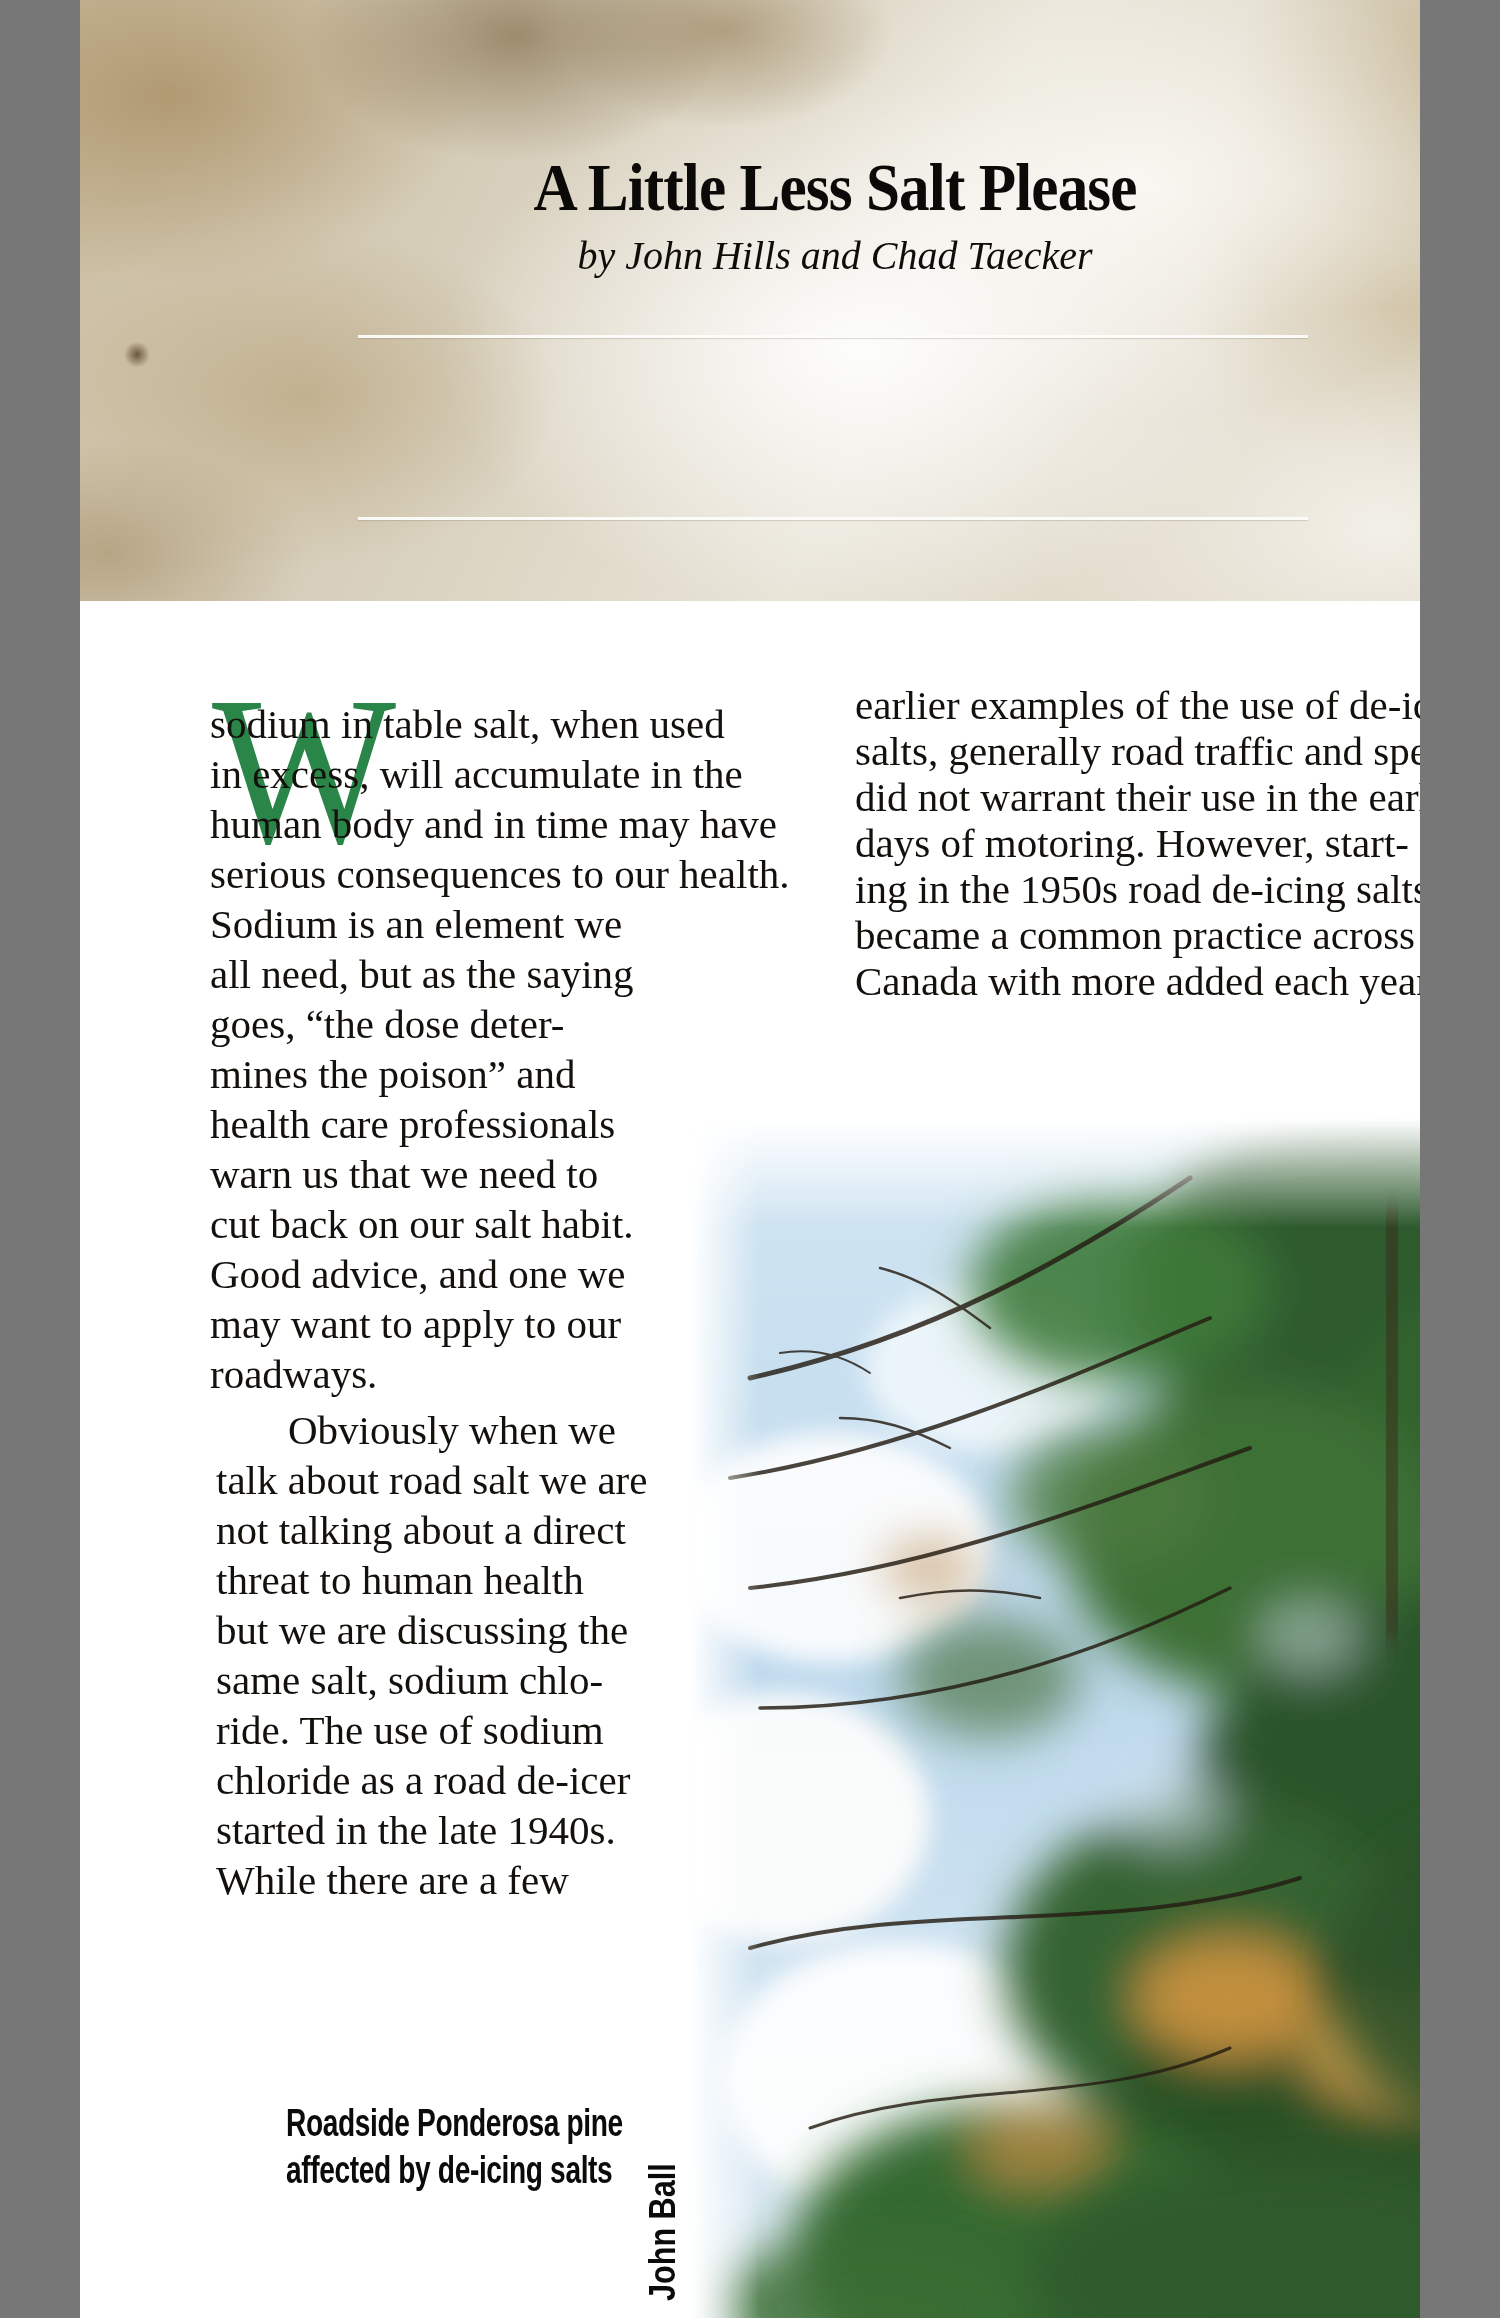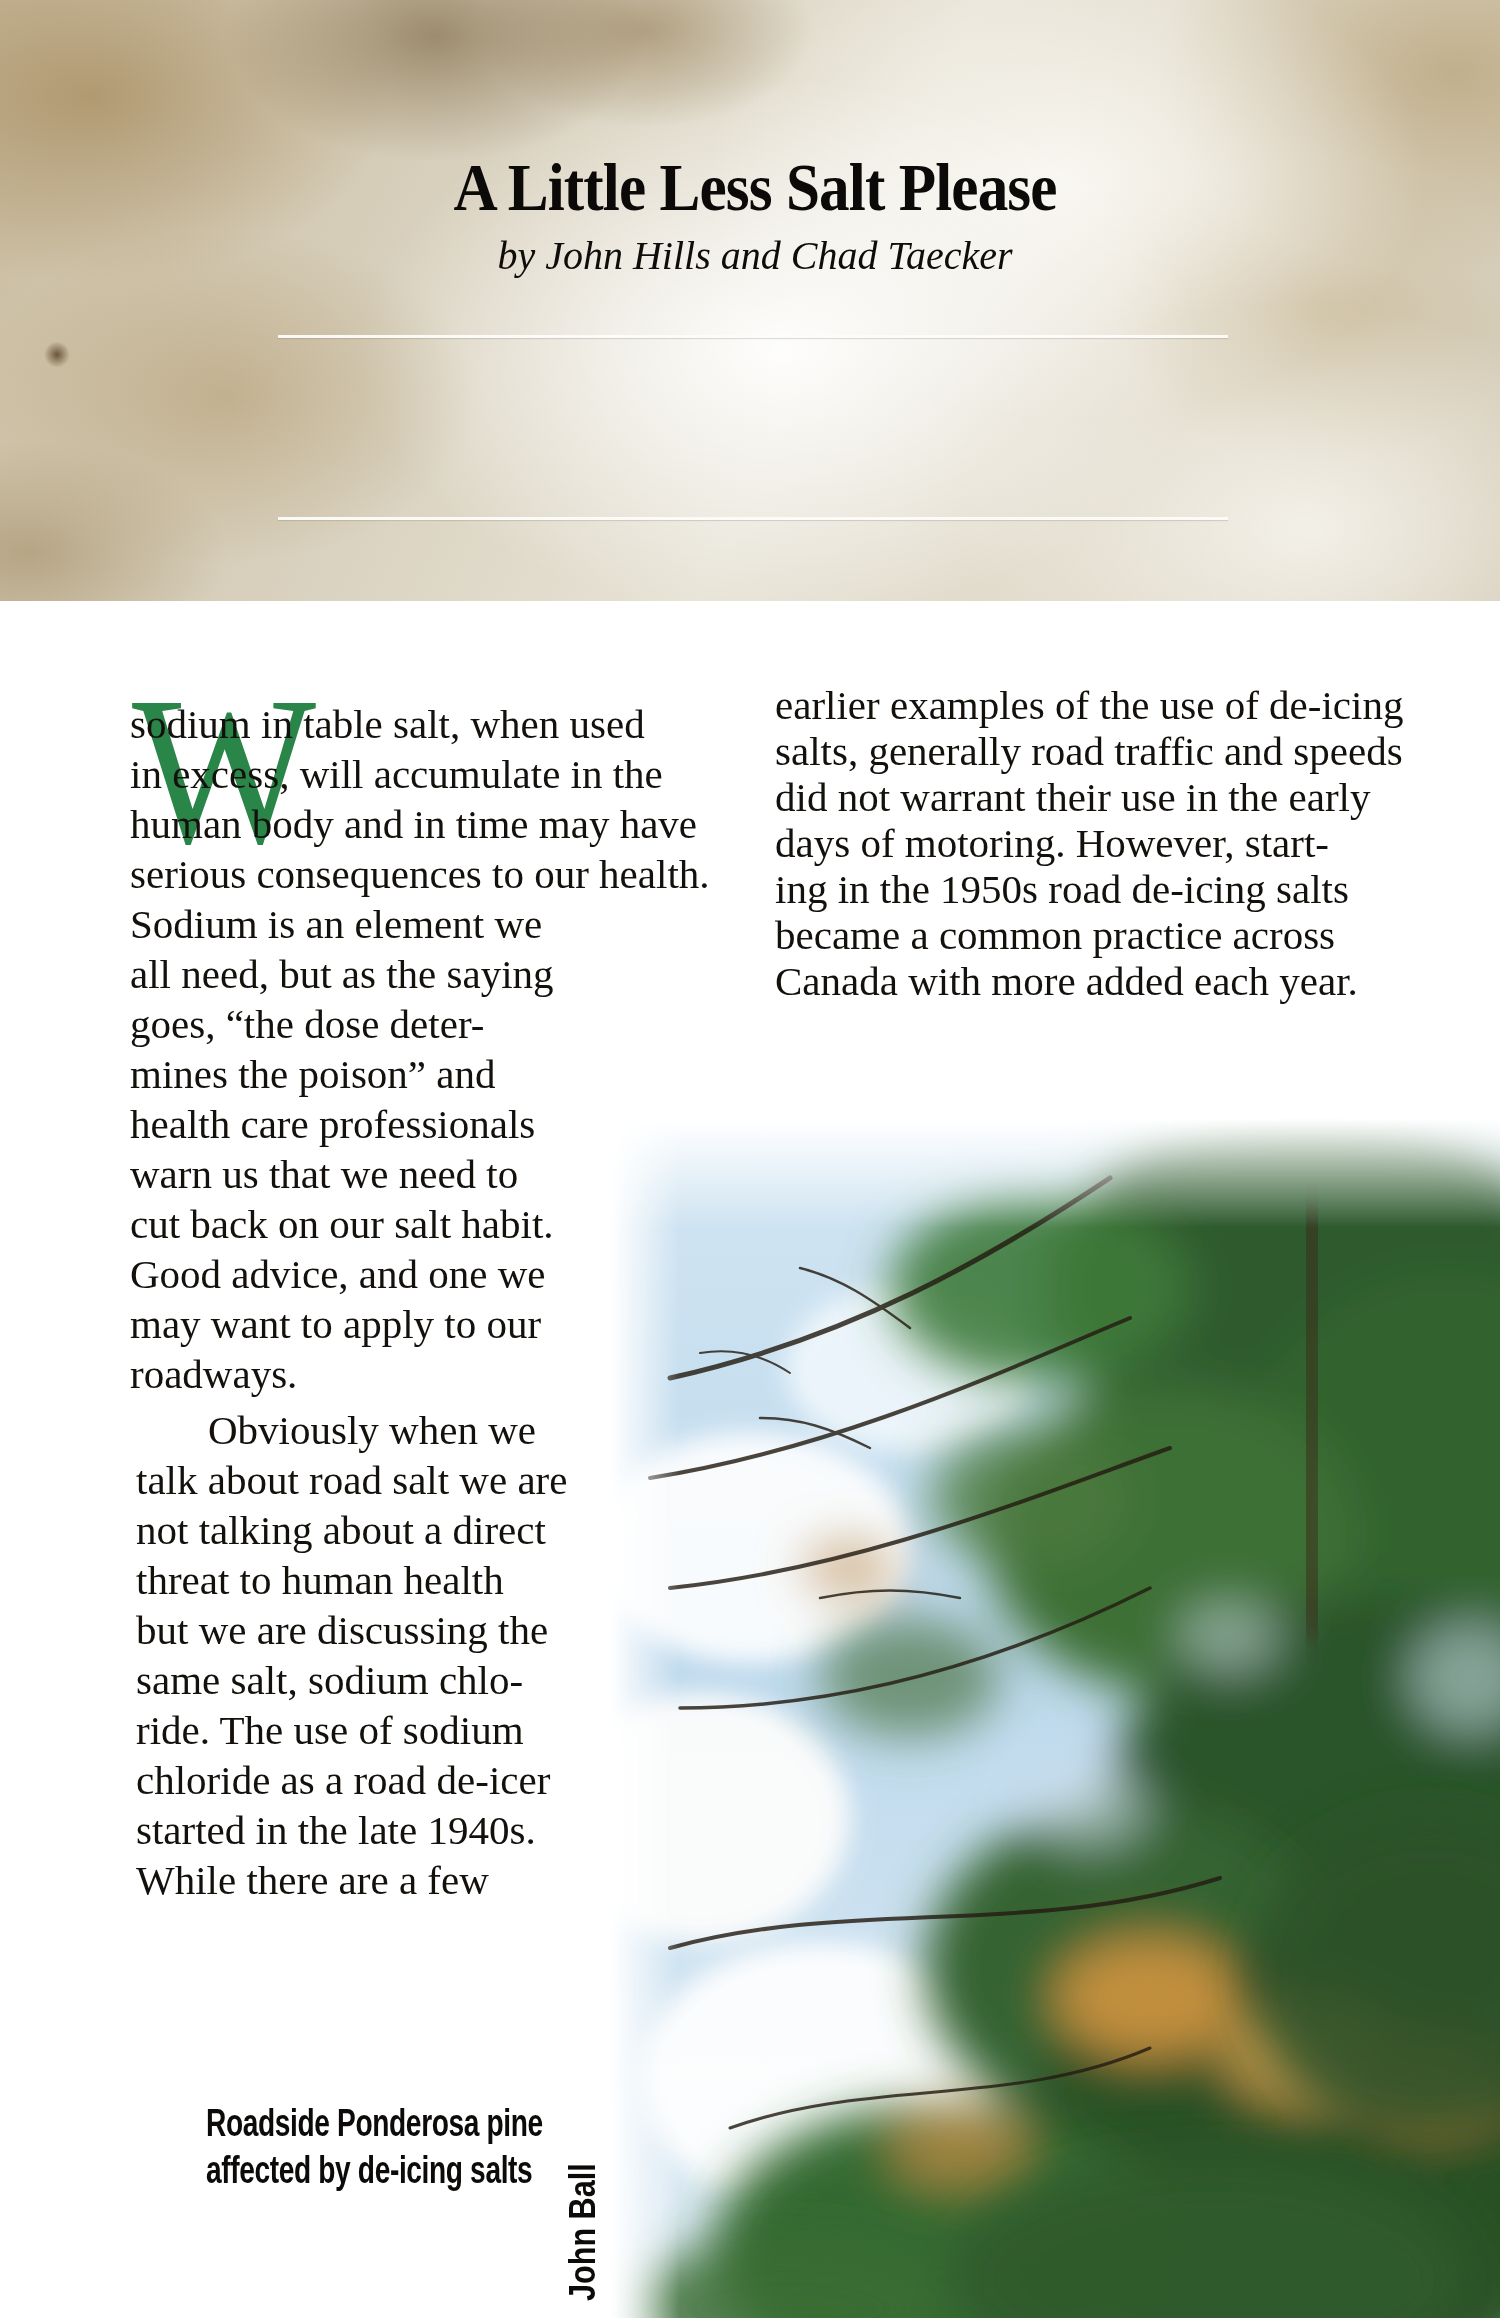--- a/index.html
+++ b/index.html
@@ -1,17 +1,17 @@
 <!DOCTYPE html>
 <html><head>
 <meta charset="utf-8">
 <style>
   html,body{margin:0;padding:0;background:#777;}
   .page{
-    position:relative;width:1500px;height:2318px;margin:0 auto;
+    position:relative;width:1340px;height:2318px;margin:0 auto;
     background:#ffffff;overflow:hidden;
     font-family:"Liberation Serif","DejaVu Serif",serif;
     color:#14110d;
   }
   
   .header{
     position:absolute;left:0;top:0;width:1500px;height:601px;
     background-image:
       radial-gradient(ellipse 300px 180px at 29% 6%, rgba(110,86,48,.55), transparent 70%),
       radial-gradient(ellipse 420px 260px at 6% 16%, rgba(166,139,94,.72), transparent 72%),

